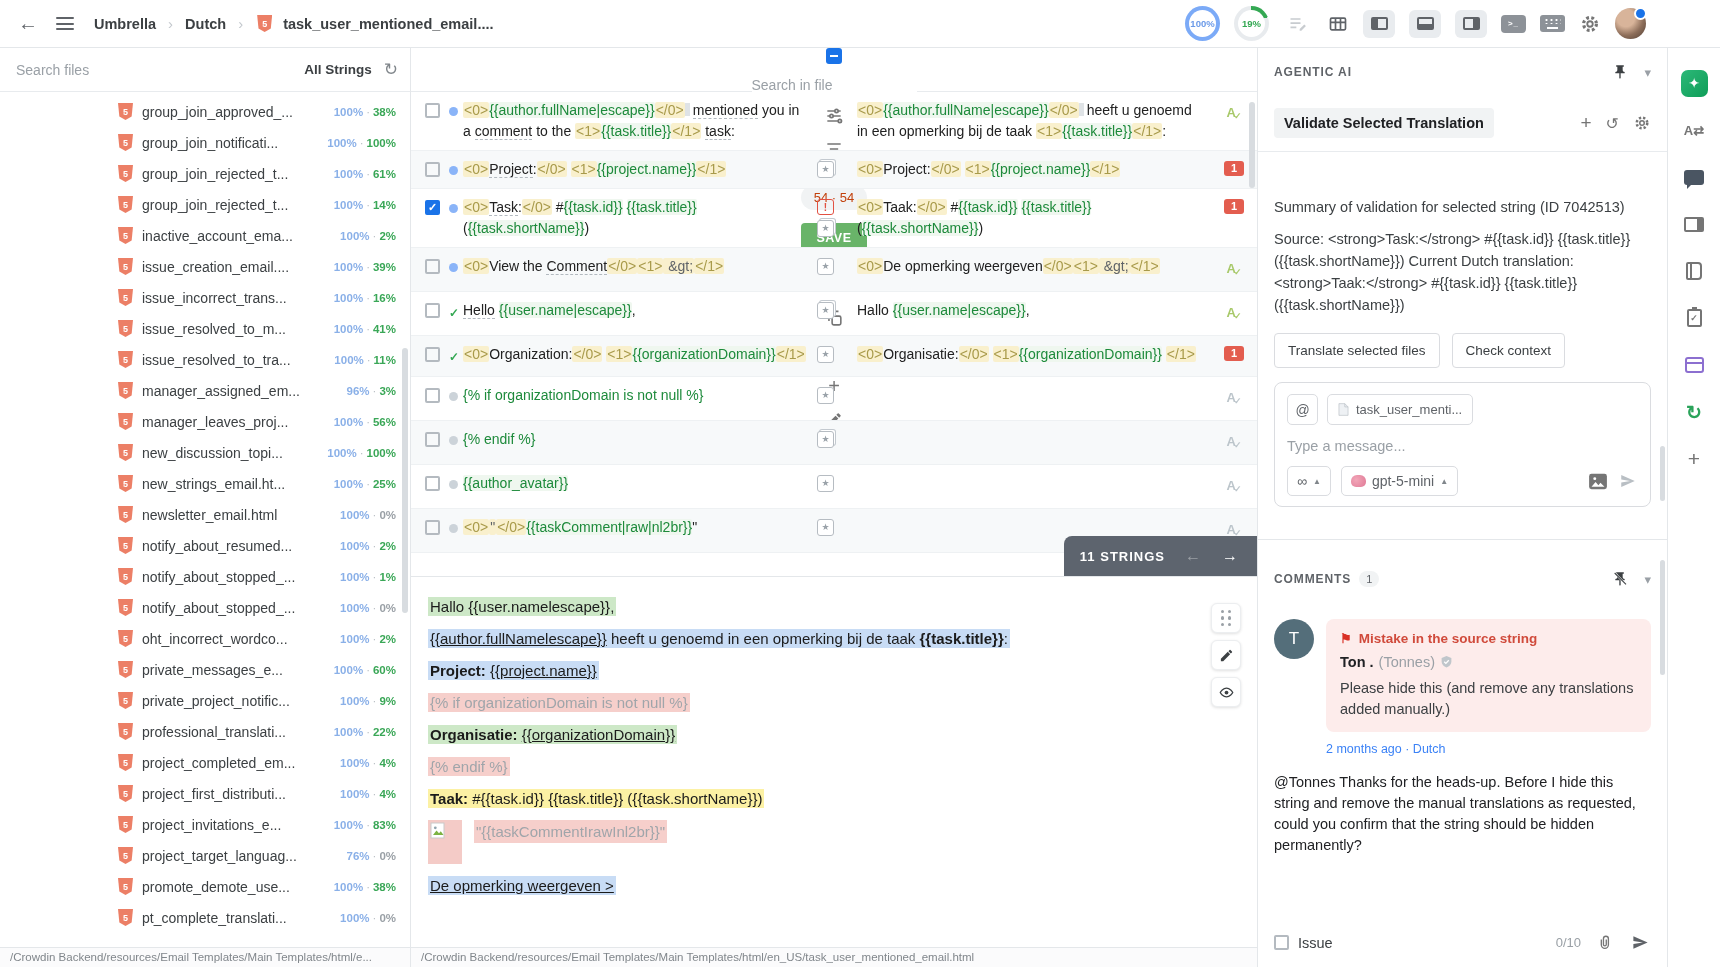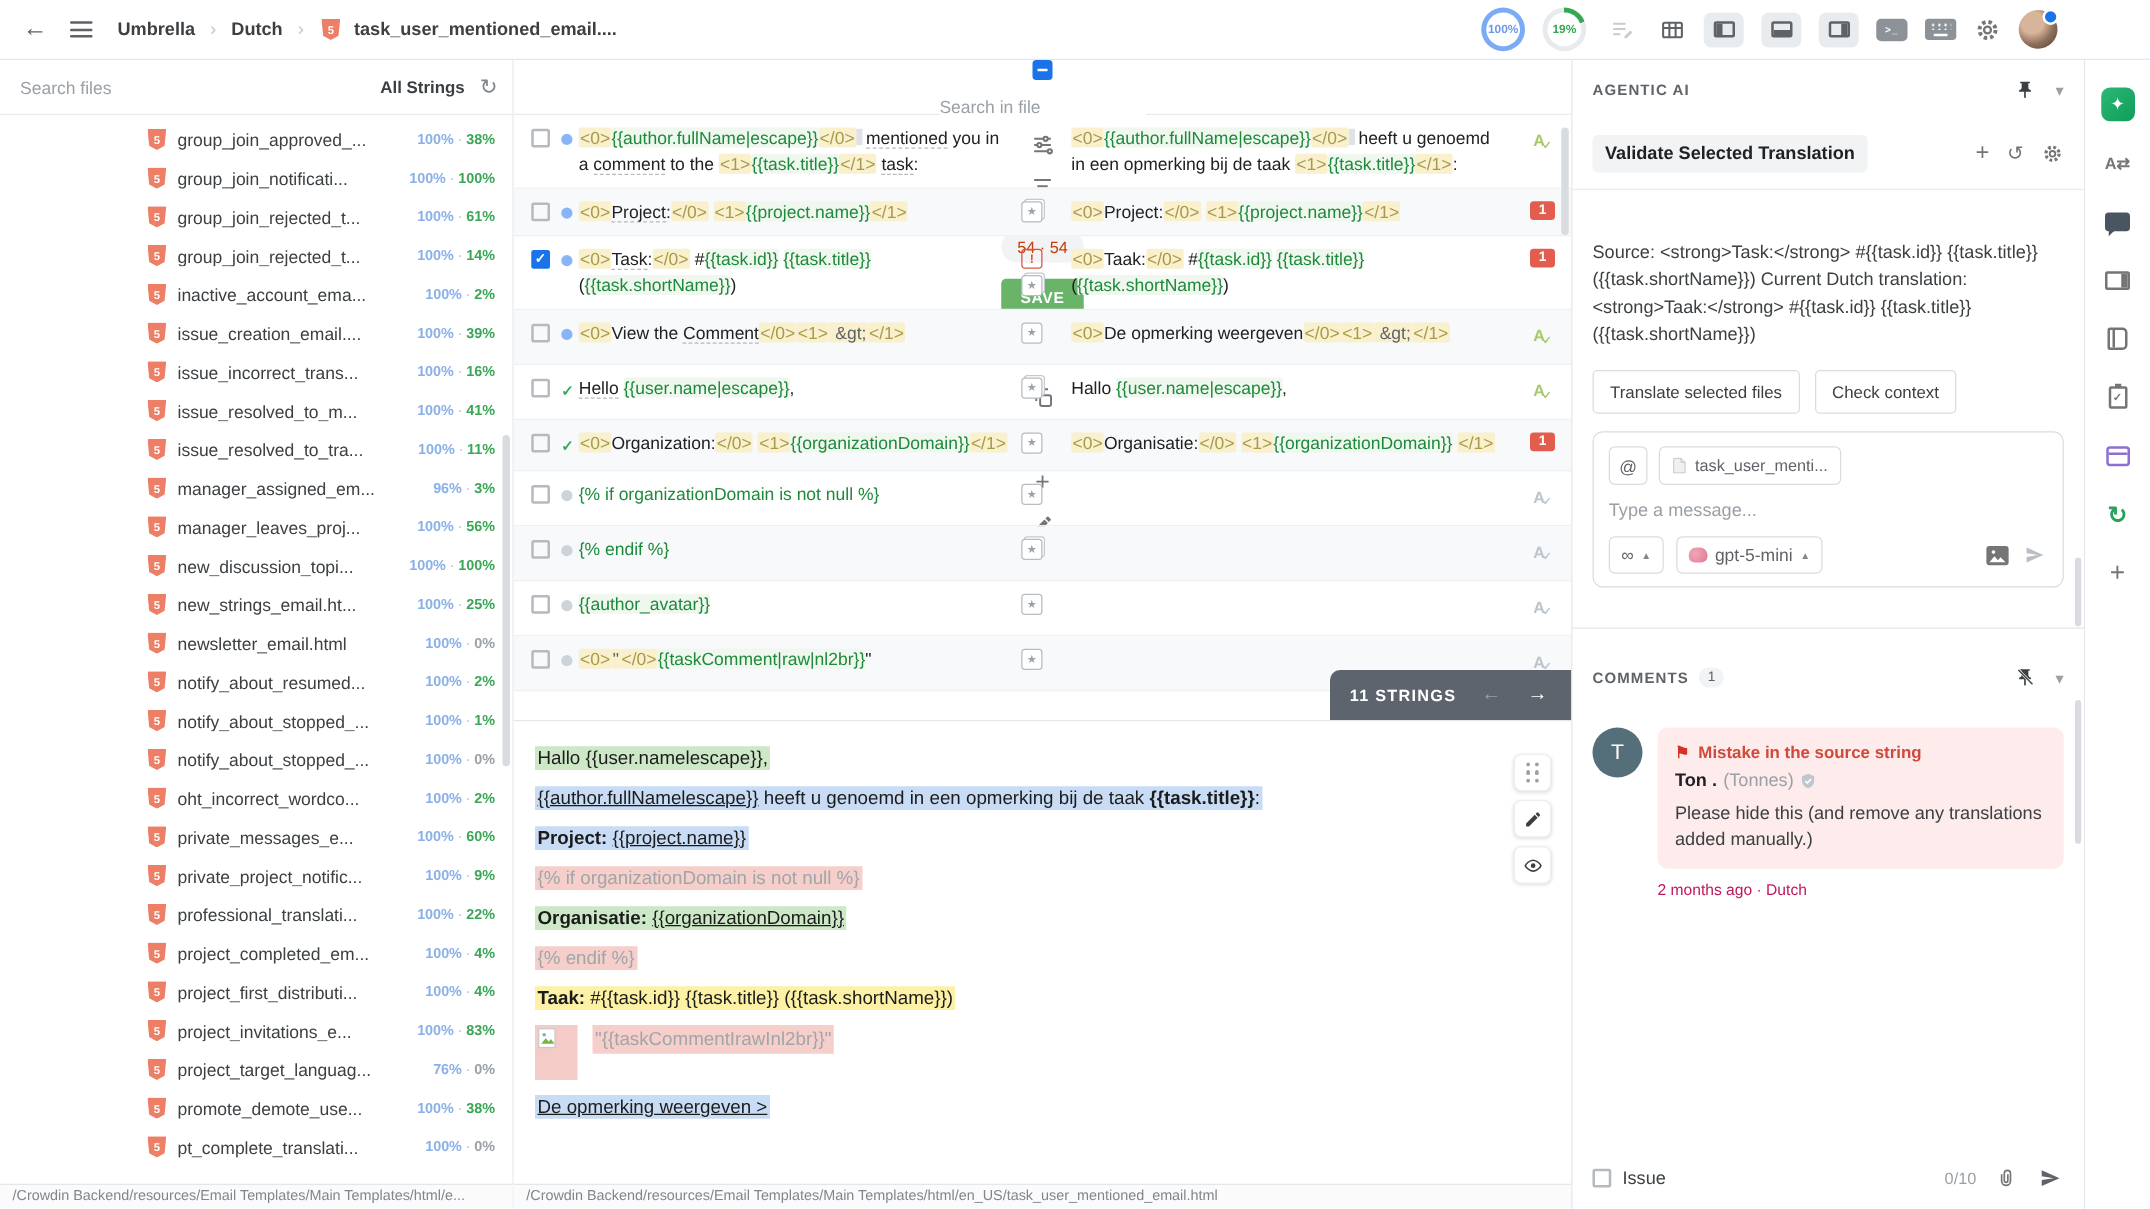--- a/index.html
+++ b/index.html
@@ -190,21 +190,21 @@
   .cm-body { padding:8px 16px 0; flex:1; overflow:hidden; }
   .cmt { display:flex; gap:12px; }
   .cavatar { width:40px; height:40px; border-radius:50%; background:#546e7a; color:#fff; font-size:17px;
     display:flex; align-items:center; justify-content:center; flex:none; }
   .ccard { background:#fdeceb; border-radius:8px; padding:12px 14px; flex:1; }
   .cflag { display:flex; align-items:center; gap:7px; color:#d04a3b; font-size:13.5px; font-weight:700; }
   .cflag .fl { color:#d93025; font-size:13px; }
   .cauthor { margin-top:8px; font-size:14.5px; display:flex; align-items:center; gap:5px; }
   .cauthor b { color:#202124; } .cauthor .alias { color:#9aa0a6; }
   .cbody { margin-top:8px; font-size:14.5px; line-height:21px; color:#3c4043; }
-  .cmeta { margin:10px 0 0 52px; font-size:12.5px; color:#be185d; }
+  .cmeta { margin:10px 0 0 52px; font-size:12.5px; color:#3b82f6; }
   .reply { padding:16px 2px 0 0; font-size:14.5px; line-height:21px; color:#202124; cursor:text; }
   .cm-foot { display:flex; align-items:center; padding:12px 16px 15px; gap:9px;justify-content:center; }
   .cm-foot .sp { flex:1; }
   .issue-cb { width:15px; height:15px; border:2px solid #b4bac0; border-radius:2px; cursor:pointer; }
   .issue-lb { font-size:14.5px; color:#3c4043; }
   .ccount { font-size:13px; color:#9aa0a6; margin-right:6px; }
   .ai-scroll1 { position:absolute; right:2px; top:398px; width:5px; height:55px; background:#d8dce0; border-radius:3px; }
   .ai-scroll2 { position:absolute; right:2px; top:512px; width:5px; height:115px; background:#d8dce0; border-radius:3px; }
 
   
@@ -689,20 +689,21 @@
       <span class="tico" style="margin-left:14px;font-size:16px;">↺</span>
       <span class="tico" style="margin-left:14px;">
         <svg width="18" height="18" viewBox="0 0 24 24">
             <circle cx="12" cy="12" r="7" fill="none" stroke="#757575" stroke-width="3.4" stroke-dasharray="3 2.6"></circle>
             <circle cx="12" cy="12" r="3" fill="none" stroke="#757575" stroke-width="2"></circle>
           </svg>
         </span>
     </div>
 
     <div class="ai-body">
+      <p class="ai-sum">Summary of validation for selected string (ID 7042513)</p>
       <p class="ai-sum ai-sum2">Source: &lt;strong&gt;Task:&lt;/strong&gt; #{{task.id}} {{task.title}} ({{task.shortName}}) Current Dutch translation: &lt;strong&gt;Taak:&lt;/strong&gt; #{{task.id}} {{task.title}} ({{task.shortName}})</p>
       <div class="ai-actions">
         <button class="obtn">Translate selected files</button>
         <button class="obtn">Check context</button>
       </div>
       <div class="composer">
         <div class="comp-row1">
           <span class="atbtn">@</span>
           <span class="fchip">
             <svg width="11" height="13" viewBox="0 0 16 20">
@@ -766,20 +767,21 @@
             <span class="alias">(Tonnes)</span>
             <svg width="13" height="14" viewBox="0 0 16 17">
                 <path d="M8 1l6 2.5V8c0 3.7-2.6 6.3-6 7.4C4.6 14.3 2 11.7 2 8V3.5z" fill="#c0c6cb"></path>
                 <path d="M5.2 8.2l2 2 3.6-3.8" fill="none" stroke="#fff" stroke-width="1.6"></path>
               </svg>
           </div>
           <div class="cbody">Please hide this (and remove any translations added manually.)</div>
         </div>
       </div>
       <div class="cmeta">2 months ago · Dutch</div>
+      <div class="reply">@Tonnes Thanks for the heads-up. Before I hide this string and remove the manual translations as requested, could you confirm that the string should be hidden permanently?</div>
     </div>
 
     <div class="cm-foot">
       <span class="issue-cb"></span>
       <span class="issue-lb">Issue</span>
       <span class="sp"></span>
       <span class="ccount">0/10</span>
       <span class="tico">
         <svg width="17" height="18" viewBox="0 0 24 24" fill="none" stroke="#757575" stroke-width="1.9">
             <path d="M7.5 7v7.5a5 5 0 0010 0V6a3.5 3.5 0 00-7 0v8a2 2 0 004 0V7"></path>

